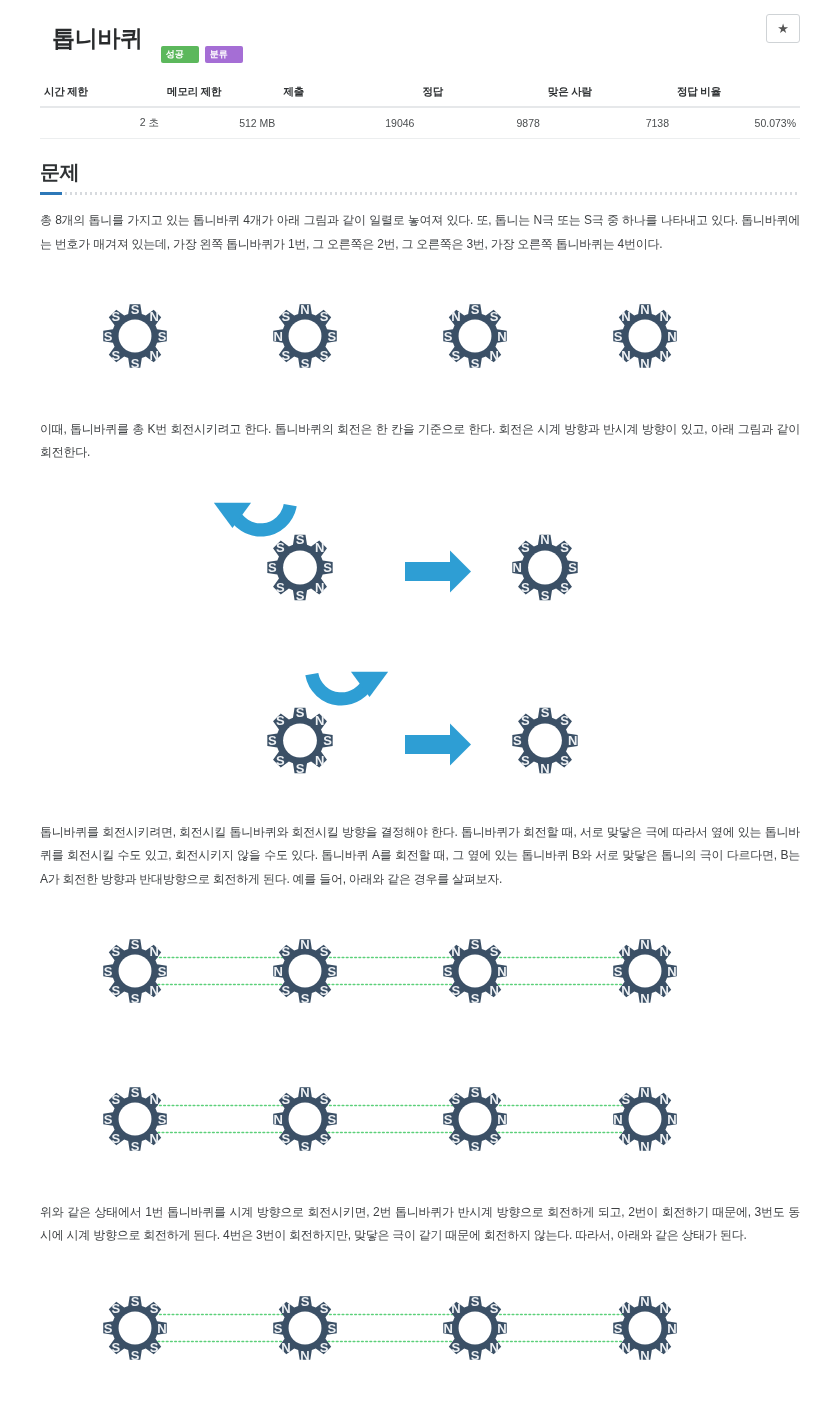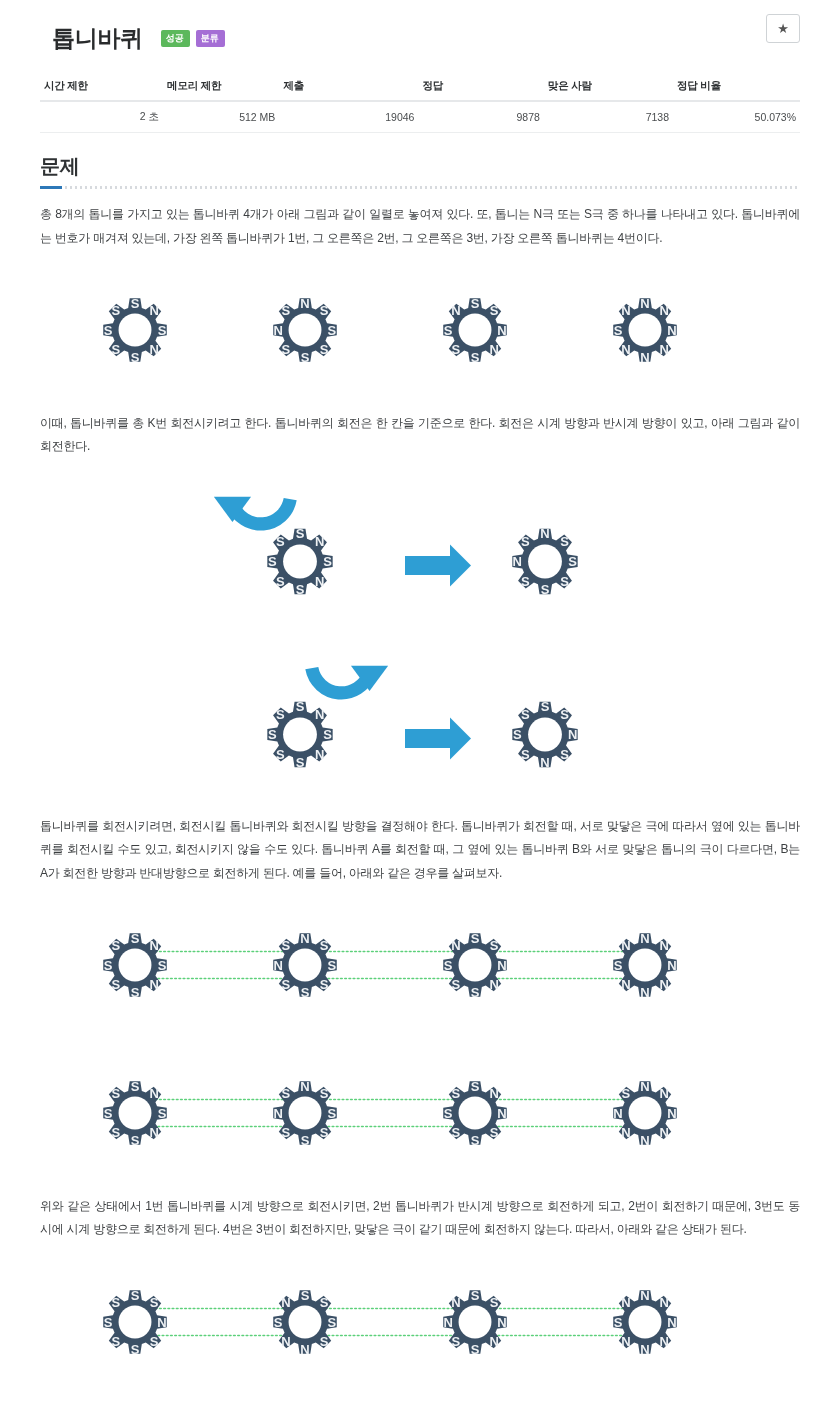--- a/index.html
+++ b/index.html
@@ -19,33 +19,33 @@
     display: flex; align-items: flex-start; justify-content: space-between;
     padding-bottom: 10px;
   }
   .title-wrap { display: flex; align-items: center; gap: 6px; }
   #problem-title {
     font-size: 23px; font-weight: 700; line-height: 1.1;
     color: #292b2c; letter-spacing: -0.3px; margin: 12px;
   }
   .badge {
     display: inline-block; font-size: 9px; line-height: 1;
-    padding: 4px 6px 4px 5px; border-radius: 2px; color: #fff;
-    font-weight: 700; position: relative; top: 0;
+    padding: 4px 15px 4px 5px; border-radius: 2px; color: #fff;
+    font-weight: 700; position: relative; top: 16px;
   }
   .badge-success { background: #5cb85c; }
   .badge-category { background: #a56ed5; }
   .star-button {
     width: 34px; height: 29px; border: 1px solid #cfd3d6; border-radius: 3px;
     background: #fff; display: flex; align-items: center; justify-content: center;
     cursor: pointer; color: #555; font-size: 13px; padding: 0;
   }
 
   
-  .table-wrap { }
+  .table-wrap { margin-top: 6px; }
   table.info-table { width: 100%; border-collapse: collapse; font-size: 10px; }
   table.info-table th {
     text-align: left; font-weight: 700; color: #2f3234;
     padding: 6px 4px 7px 4px; border-bottom: 2px solid #e6e8ea;
     font-size: 10.5px; letter-spacing: -0.2px;
   }
   table.info-table td {
     text-align: right; padding: 8px 4px 8px 4px; color: #4a4d4f;
     border-bottom: 1px solid #eceeef; font-size: 10.5px;
   }

